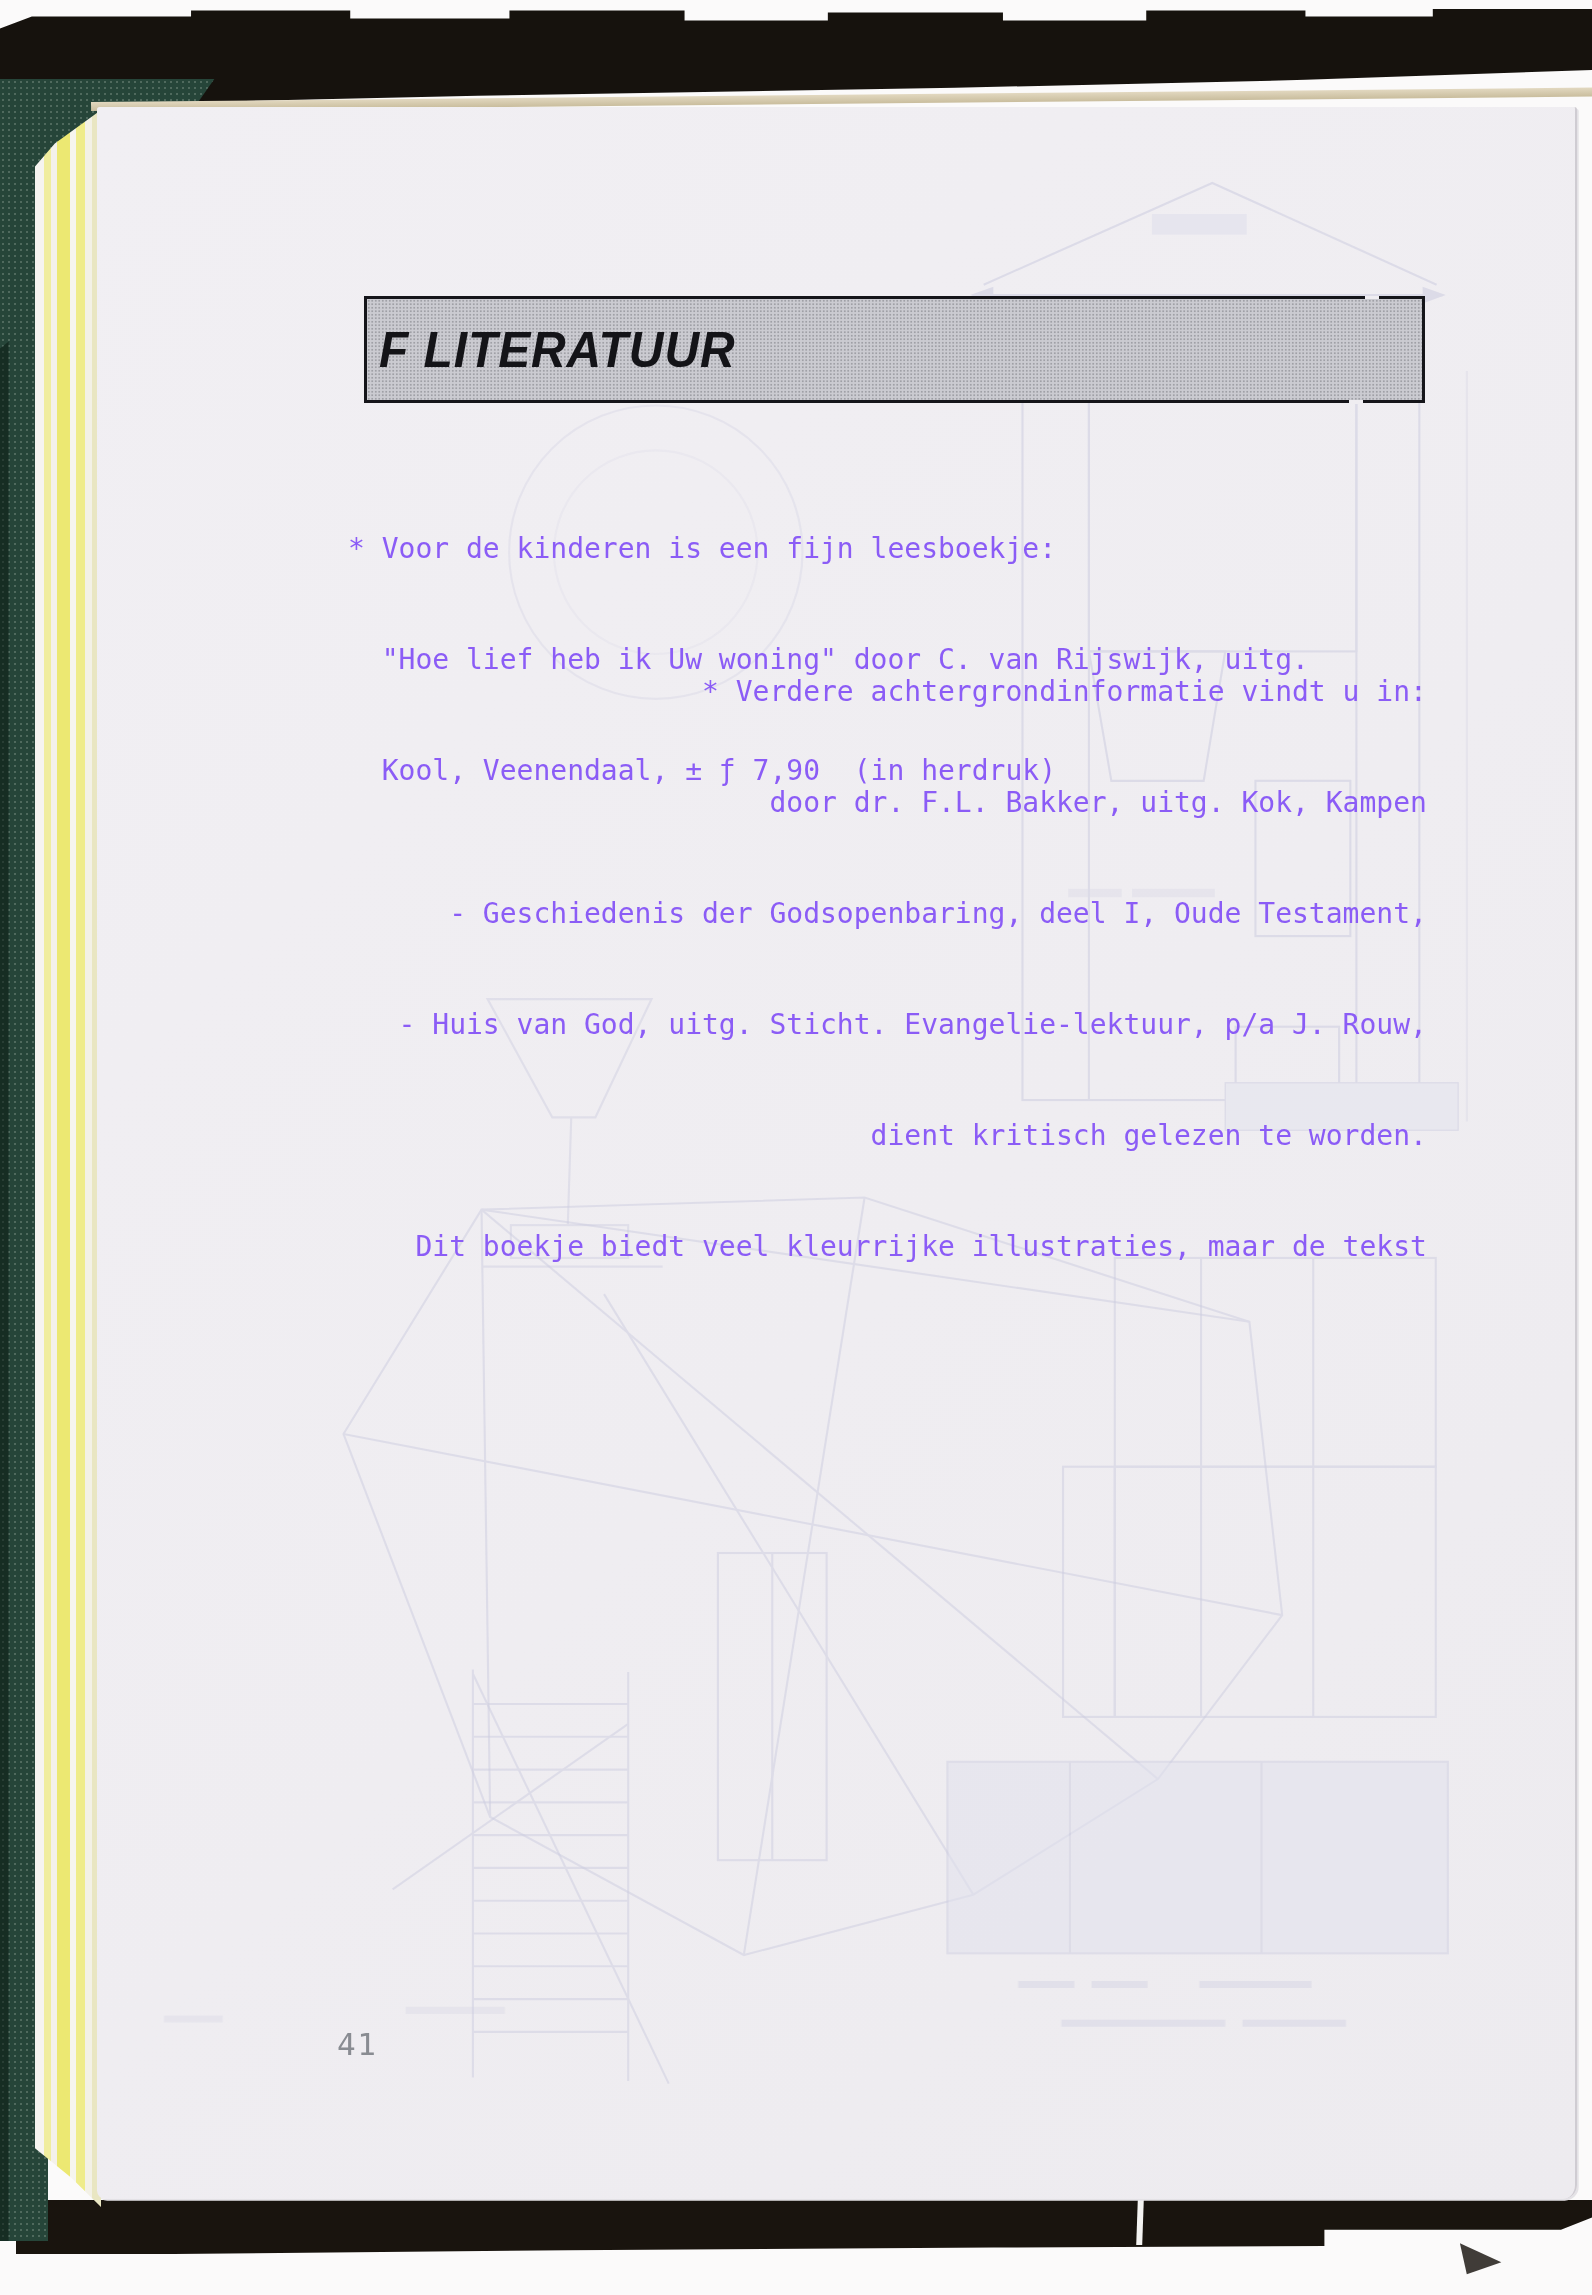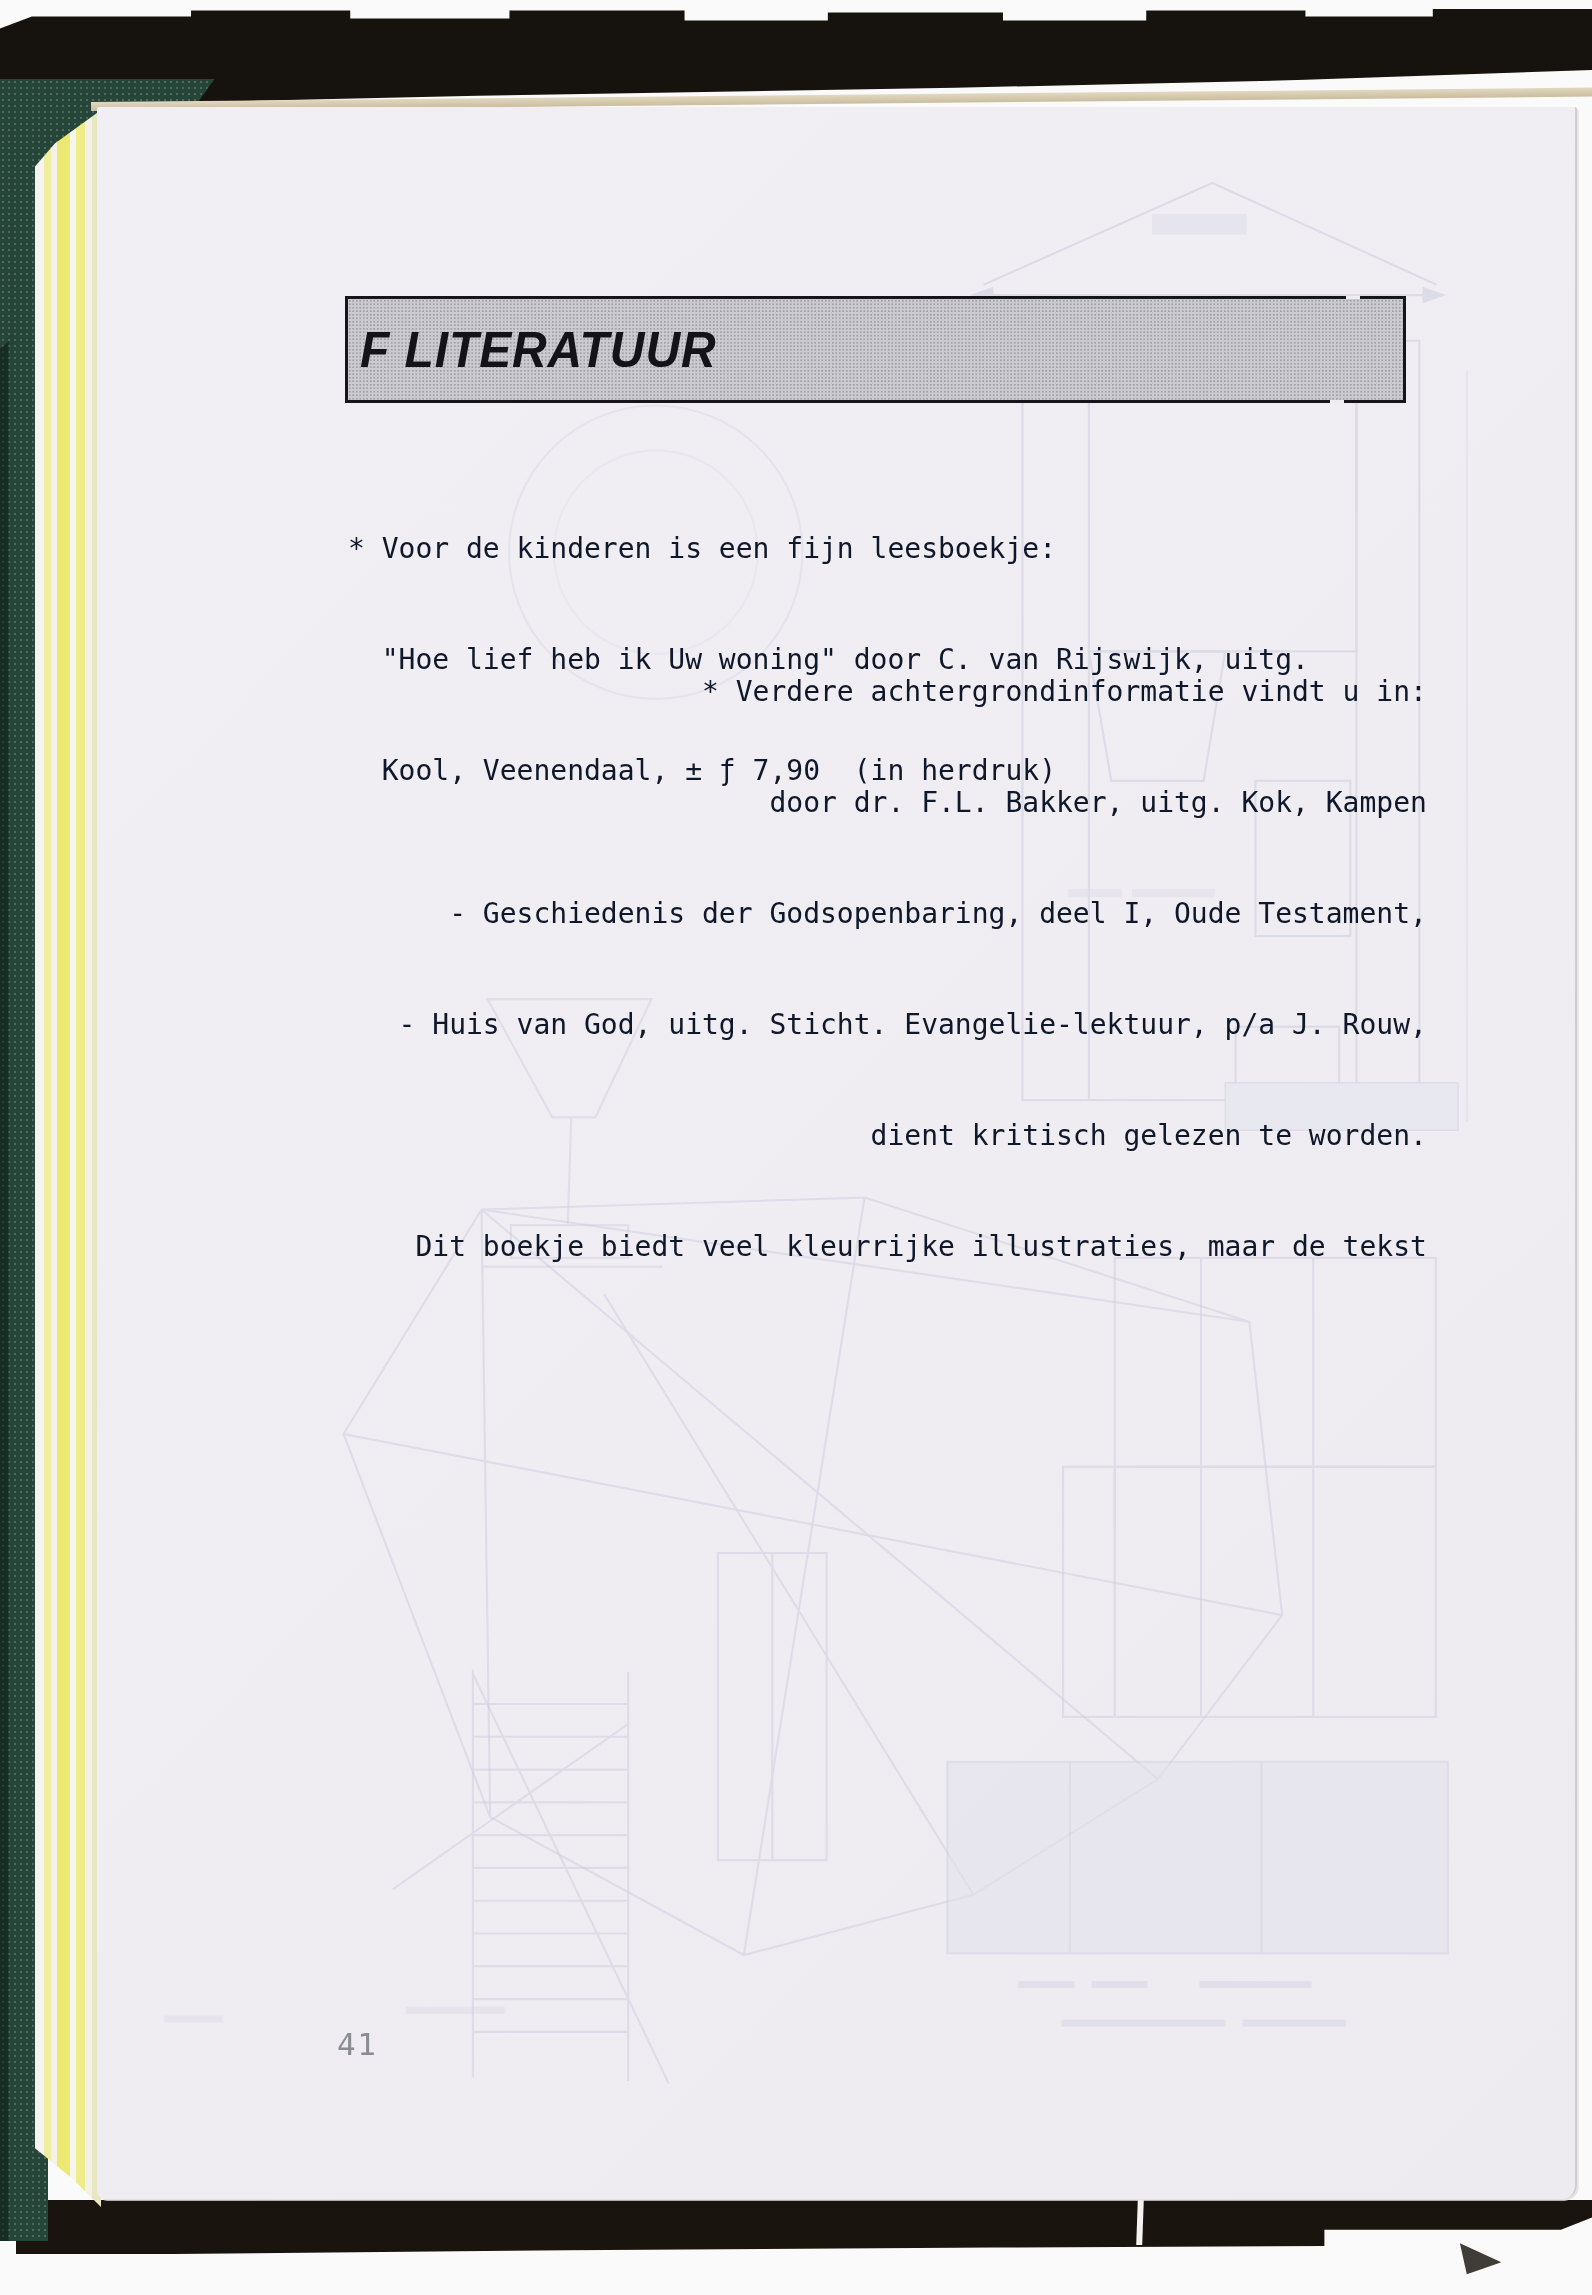--- a/index.html
+++ b/index.html
@@ -59,38 +59,38 @@
   
   .page{
     left:97px;top:107px;width:1478px;height:2092px;
     background:linear-gradient(135deg,#f1eff3 0%,#efedf1 55%,#edebef 100%);
     border-radius:2.6px 2.6px 14px 8.6px;
     border-right:2.6px solid #cfccd2;
     box-shadow:1.7px 1.7px 0 #e4e2e6;
   }
   
   .header-box{
-    left:345px;top:296px;width:1061px;height:107px;
+    left:364px;top:296px;width:1061px;height:107px;
     box-sizing:border-box;border:3.5px solid #15151a;
     background-color:#cbcbd1;
     background-image:radial-gradient(#9fa0a6 0.9px, transparent 1px);
     background-size:3.5px 3.5px;
     display:flex;align-items:center;
   }
   .header-box .notch{position:absolute;background:#efedf1;}
   .heading-text{
     font-family:"Liberation Sans", sans-serif;
     font-style:italic;font-weight:700;
     font-size:48px;color:#141418;
     padding-left:12px;letter-spacing:0.9px;
     transform:scaleY(1.04);
   }
   
   .typed{
-    font-size:28px;line-height:37px;color:#0f172a;
+    font-size:28px;line-height:37px;color:#8b5cf6;
     white-space:pre;letter-spacing:0;
   }
   .para1{left:348px;top:456px;}
   .para2{left:348px;top:599px;text-align:right;}
   .page-number{
     left:337px;top:2026px;
     font-size:31px;color:#898c92;letter-spacing:1.7px;
   }
   svg.ghosts{left:0;top:0;pointer-events:none;}
 </style>

